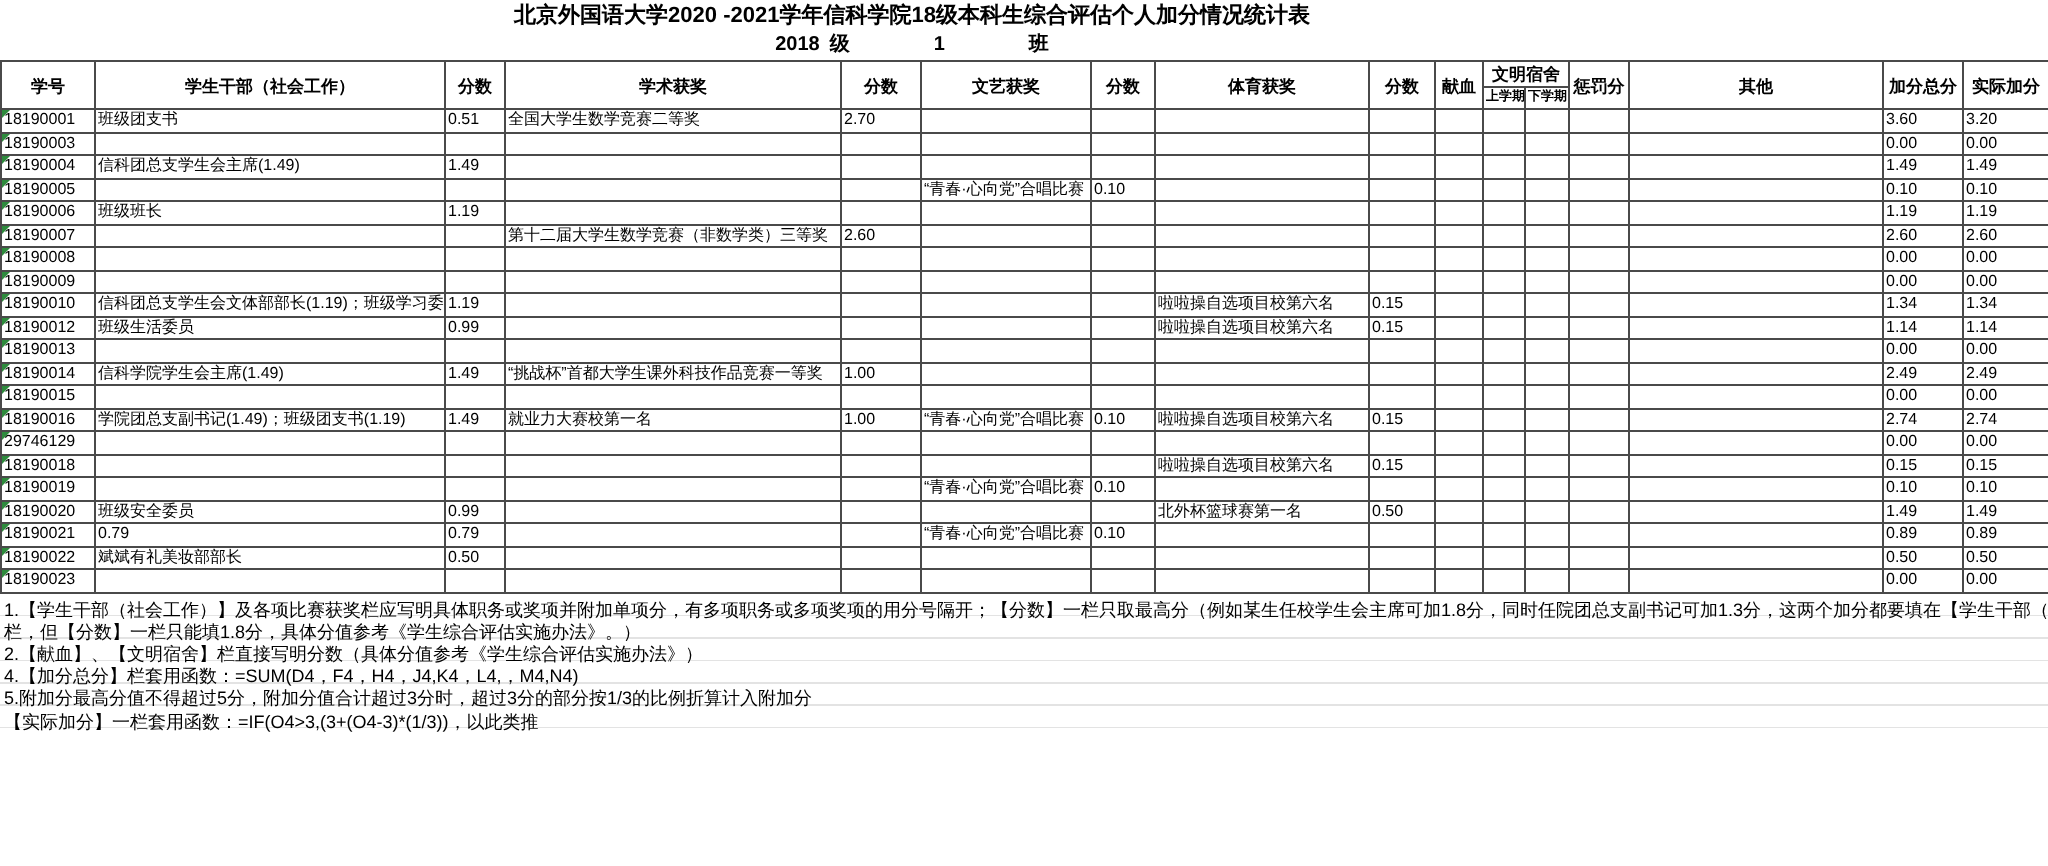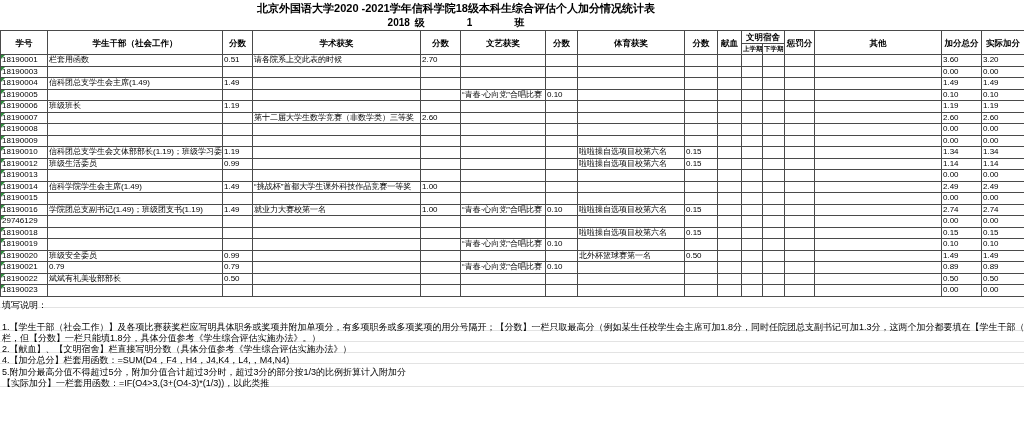--- a/index.html
+++ b/index.html
@@ -106,23 +106,23 @@
         <th rowspan="2">实际加分</th>
       </tr>
       <tr class="hdr-sub">
         <th>上学期</th>
         <th>下学期</th>
       </tr>
     </thead>
     <tbody id="tbody">
         <tr>
           <td class="id-cell">18190001</td>
-          <td>栏套用函数</td>
+          <td>班级团支书</td>
           <td>0.51</td>
-          <td>请各院系上交此表的时候</td>
+          <td>全国大学生数学竞赛二等奖</td>
           <td>2.70</td>
           <td></td>
           <td></td>
           <td></td>
           <td></td>
           <td></td>
           <td></td>
           <td></td>
           <td></td>
           <td></td>
@@ -486,21 +486,20 @@
           <td></td>
           <td></td>
           <td></td>
           <td>0.00</td>
           <td>0.00</td>
         </tr>
       </tbody>
   </table>
 
   <div class="notes">
-    <div class="notes-heading">填写说明：</div>
     <div id="note-lines">
         <div class="note-line">1.【学生干部（社会工作）】及各项比赛获奖栏应写明具体职务或奖项并附加单项分，有多项职务或多项奖项的用分号隔开；【分数】一栏只取最高分（例如某生任校学生会主席可加1.8分，同时任院团总支副书记可加1.3分，这两个加分都要填在【学生干部（社会工作）】一</div>
         <div class="note-line">栏，但【分数】一栏只能填1.8分，具体分值参考《学生综合评估实施办法》。）</div>
         <div class="note-line">2.【献血】、【文明宿舍】栏直接写明分数（具体分值参考《学生综合评估实施办法》）</div>
         <div class="note-line">4.【加分总分】栏套用函数：=SUM(D4，F4，H4，J4,K4，L4,，M4,N4)</div>
         <div class="note-line">5.附加分最高分值不得超过5分，附加分值合计超过3分时，超过3分的部分按1/3的比例折算计入附加分</div>
         <div class="note-line">【实际加分】一栏套用函数：=IF(O4&gt;3,(3+(O4-3)*(1/3))，以此类推</div>
       </div>
   </div>
 

